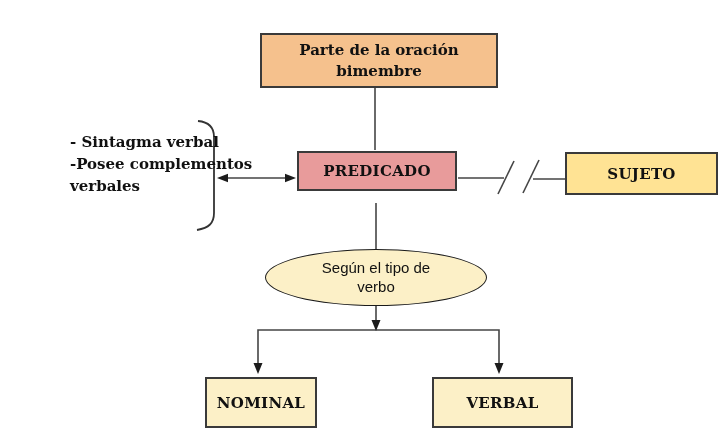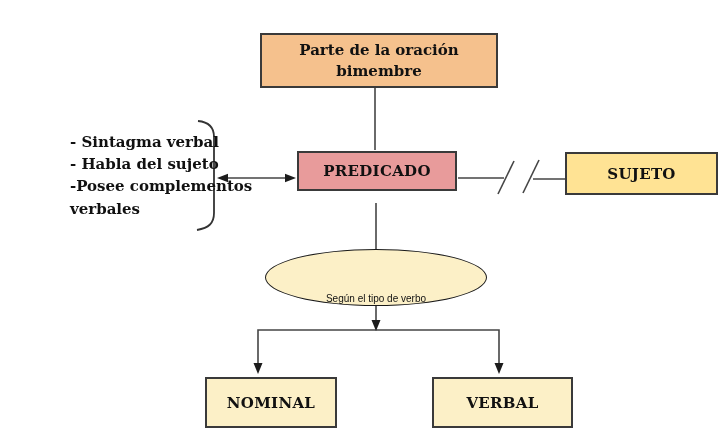--- a/index.html
+++ b/index.html
@@ -45,39 +45,38 @@
     left: 297px; top: 151px; width: 160px; height: 40px;
     background: #E89B9B;
     letter-spacing: 0.3px;
   }
   #sujeto {
     left: 565px; top: 152px; width: 153px; height: 43px;
     background: #FFE394;
     letter-spacing: 0.3px;
   }
   #nominal {
-    left: 205px; top: 377px; width: 132px; height: 51px;
+    left: 205px; top: 377px; width: 112px; height: 51px;
     background: #FCF0C7;
     letter-spacing: 0.3px;
   }
   #verbal {
     left: 432px; top: 377px; width: 141px; height: 51px;
     background: #FCF0C7;
     letter-spacing: 0.3px;
   }
   #tipo-verbo {
     left: 265px; top: 249px; width: 222px; height: 57px;
     background: #FCF0C7;
     border: 1.6px solid #1a1a1a;
     border-radius: 50%;
     font-family: "Liberation Sans", sans-serif;
     font-weight: normal;
-    font-size: 10px;
+    font-size: 15px;
     line-height: 1.25;
-    align-items: flex-end;
   }
   #tipo-verbo .inner { max-width: 130px; }
   #left-note {
     position: absolute;
     left: 22px; top: 131px; width: 192px;
     font-size: 15px;
     font-weight: bold;
     color: #111111;
     line-height: 1.48;
     margin-left: 48px;
@@ -137,17 +136,16 @@
   <div class="node rect" id="nominal">
     <div class="inner">NOMINAL</div>
   </div>
 
   <div class="node rect" id="verbal">
     <div class="inner">VERBAL</div>
   </div>
 
   <div id="left-note">
     <div>- Sintagma verbal</div>
-    <div>- Habla del sujeto</div>
     <div>-Posee complementos verbales</div>
   </div>
 
 </div>
 
 </body></html>

